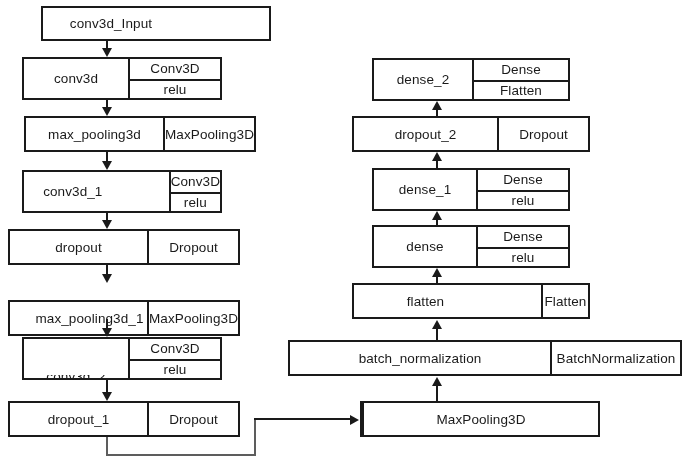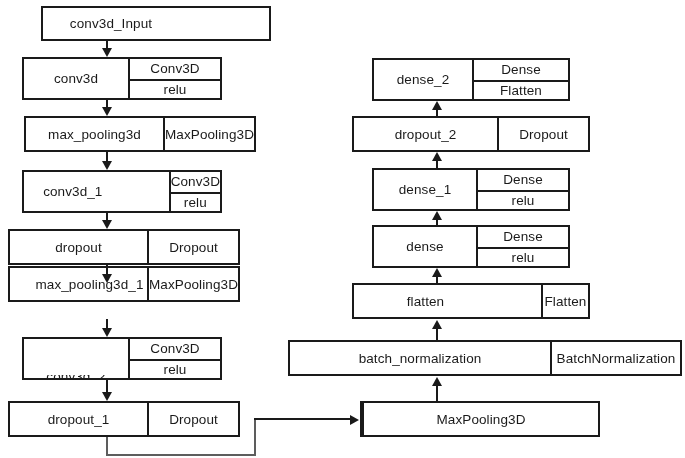--- a/index.html
+++ b/index.html
@@ -134,21 +134,21 @@
     </div>
   </div>
 
   <div class="node" style="left:8px; top:229px; width:232px; height:36px;">
     <div class="cell-name" style="width:137px;">dropout</div>
     <div class="cell-right" style="flex:1;">
       <div class="cell-type cell-single">Dropout</div>
     </div>
   </div>
 
-  <div class="node" style="left:8px; top:266px; width:232px; height:36px;padding-left:22px;">
+  <div class="node" style="left:8px; top:300px; width:232px; height:36px;padding-left:22px;">
     <div class="cell-name" style="width:137px;">max_pooling3d_1</div>
     <div class="cell-right" style="flex:1;">
       <div class="cell-type cell-single">MaxPooling3D</div>
     </div>
   </div>
 
   <div class="node" style="left:22px; top:337px; width:200px; height:43px;">
     <div class="cell-name" style="width:104px;margin-top:36px;">conv3d_2</div>
     <div class="cell-right" style="flex:1;">
       <div class="cell-type">Conv3D</div>

